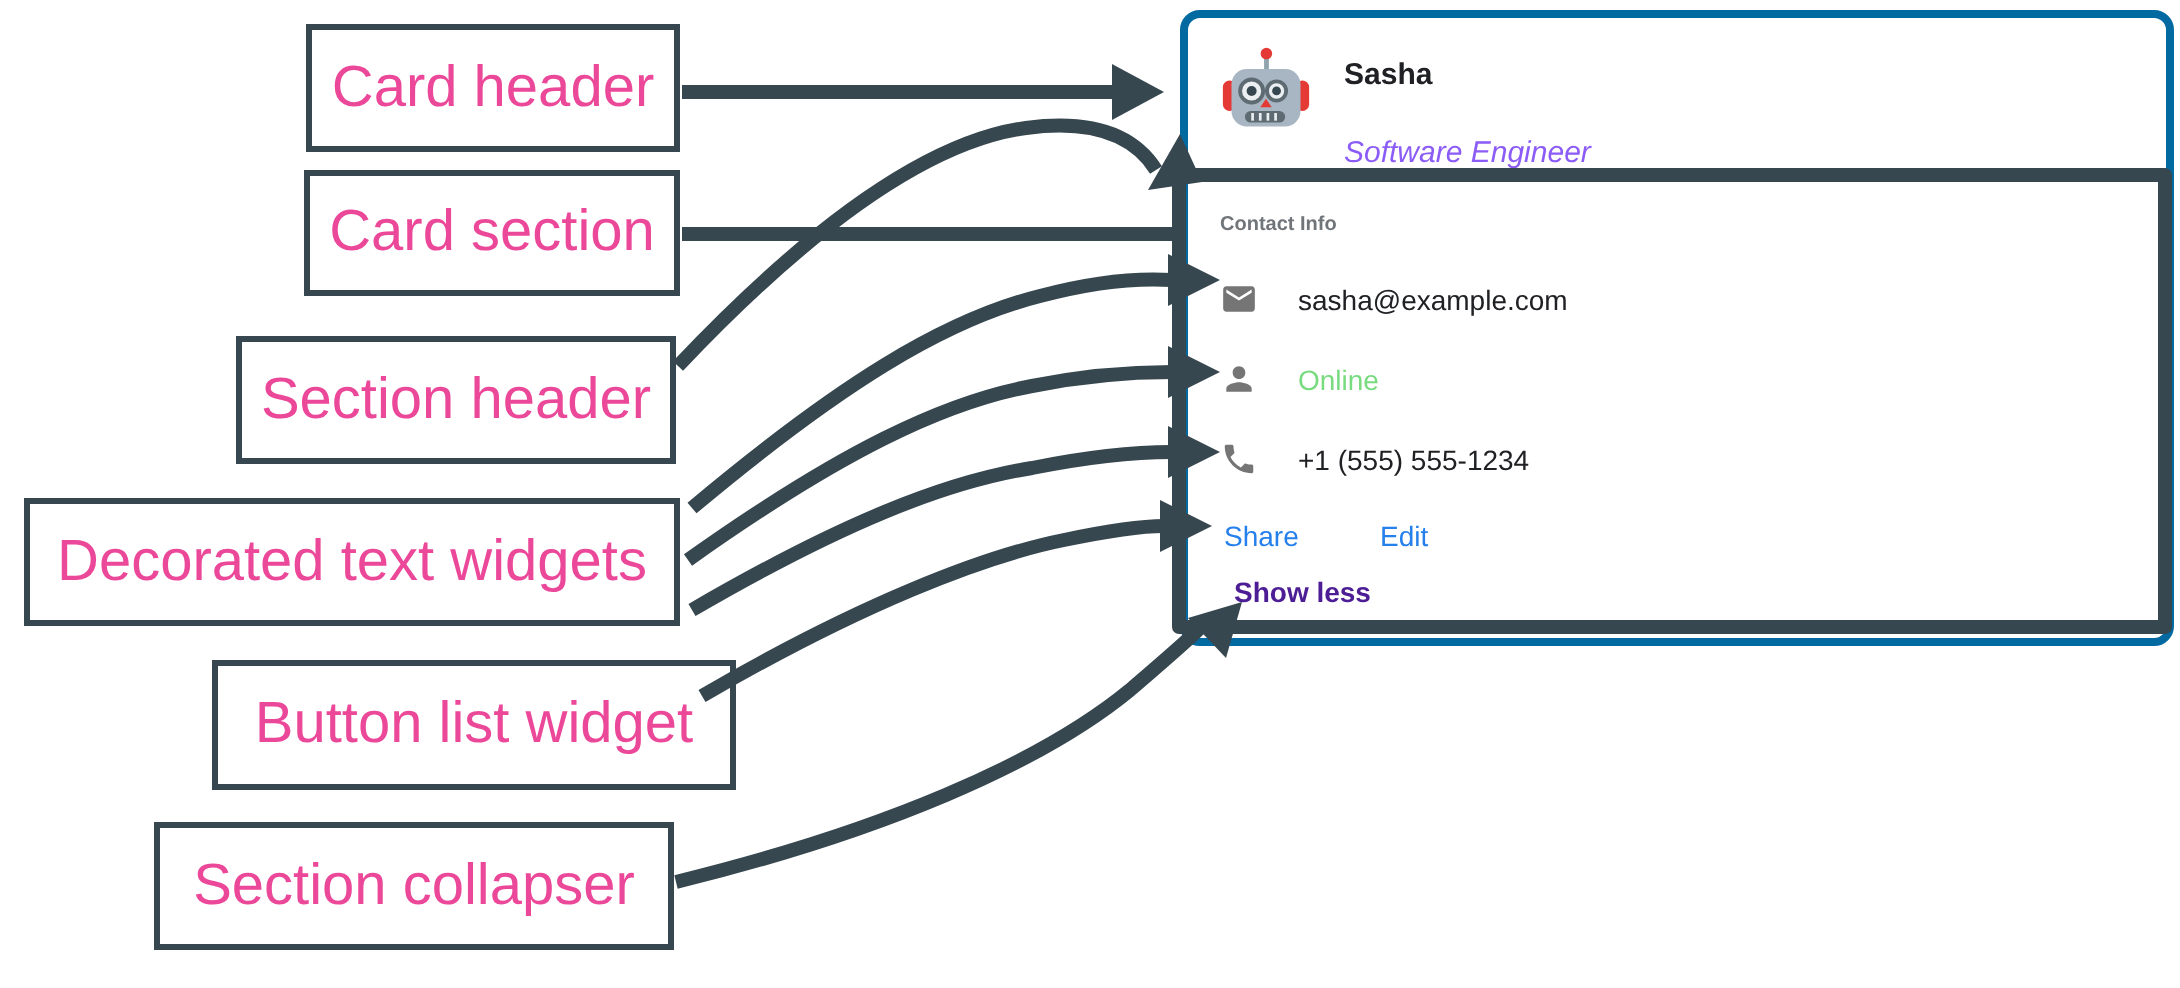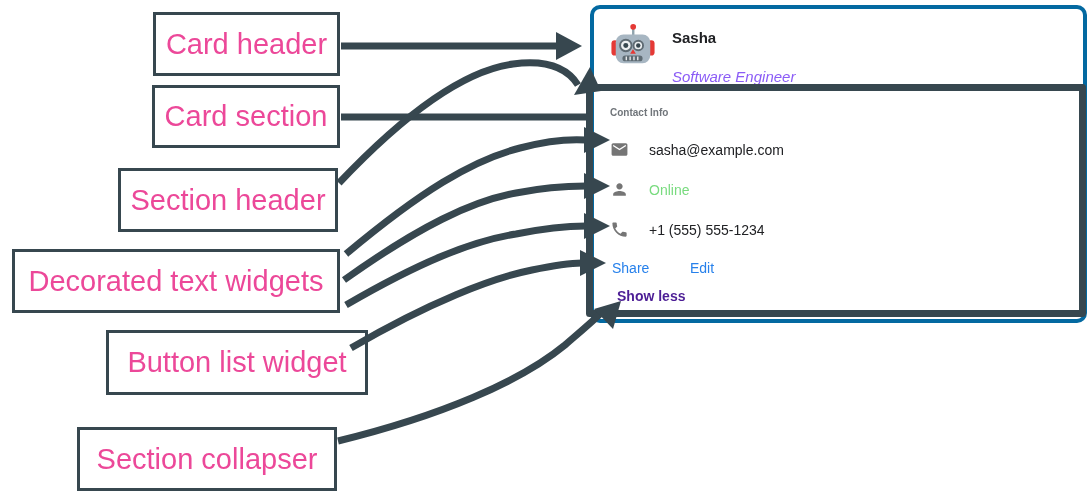--- a/index.html
+++ b/index.html
@@ -16,21 +16,21 @@
     display: flex;
     align-items: center;
     justify-content: center;
     white-space: nowrap;
   }
   #lbl-card-header   { left: 153px; top: 12px;  width: 187px; height: 64px; }
   #lbl-card-section  { left: 152px; top: 85px;  width: 188px; height: 63px; }
   #lbl-section-header{ left: 118px; top: 168px; width: 220px; height: 64px; }
   #lbl-decorated     { left: 12px;  top: 249px; width: 328px; height: 64px; }
   #lbl-button-list   { left: 75px;  top: 330px; width: 262px; height: 65px; margin-left: 31px; }
-  #lbl-collapser     { left: 77px;  top: 411px; width: 260px; height: 64px; margin-top: 16px; }
+  #lbl-collapser     { left: 77px;  top: 411px; width: 260px; height: 64px; }
 
   
   .card {
     position: absolute;
     left: 590px; top: 5px;
     width: 497px; height: 318px;
     background: #ffffff;
     border: 4px solid #0369a1;
     border-radius: 10px;
   }

